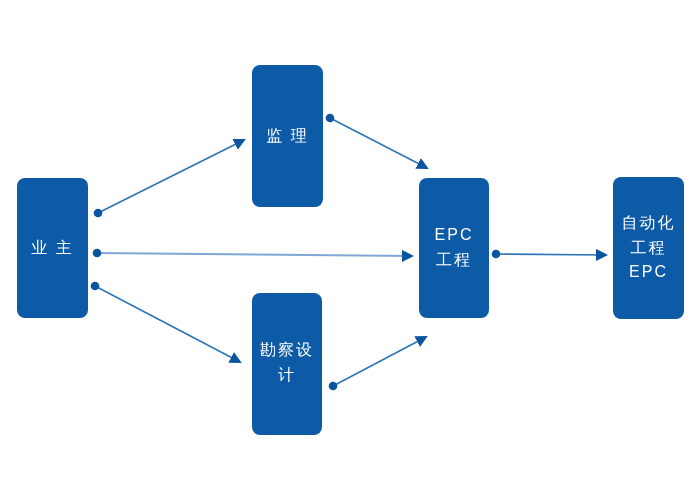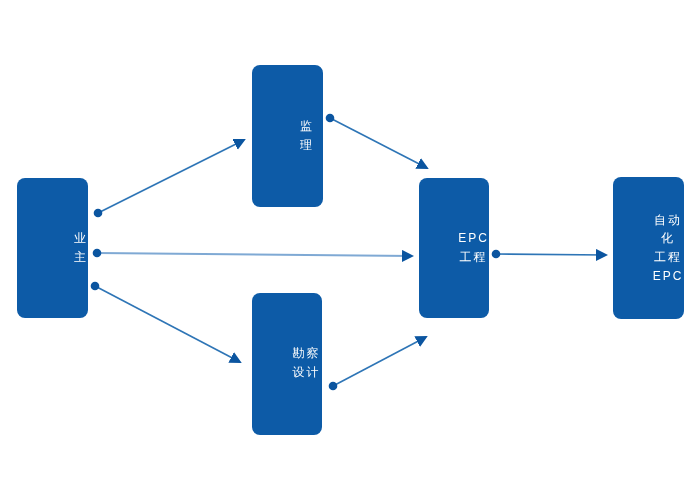--- a/index.html
+++ b/index.html
@@ -39,24 +39,23 @@
   .node {
     position: absolute;
     background: var(--node-fill);
     color: var(--node-text);
     border-radius: 8px;
     display: flex;
     flex-direction: column;
     align-items: center;
     justify-content: center;
     text-align: center;
-    font-size: 12px;
+    font-size: 16px;
     line-height: 1.55;
     letter-spacing: 2px;
-    padding-left: 39px;
   }
   .node .label-line { display: block; }
   #node-owner        { left: 17px;  top: 178px; width: 71px; height: 140px; text-align: right; }
   #node-supervision  { left: 252px; top: 65px;  width: 71px; height: 142px; }
   #node-survey       { left: 252px; top: 293px; width: 70px; height: 142px; font-family: Liberation Mono, monospace; }
   #node-epc          { left: 419px; top: 178px; width: 70px; height: 140px; }
   #node-automation   { left: 613px; top: 177px; width: 71px; height: 142px; }
 </style>
 </head>
 <body>

